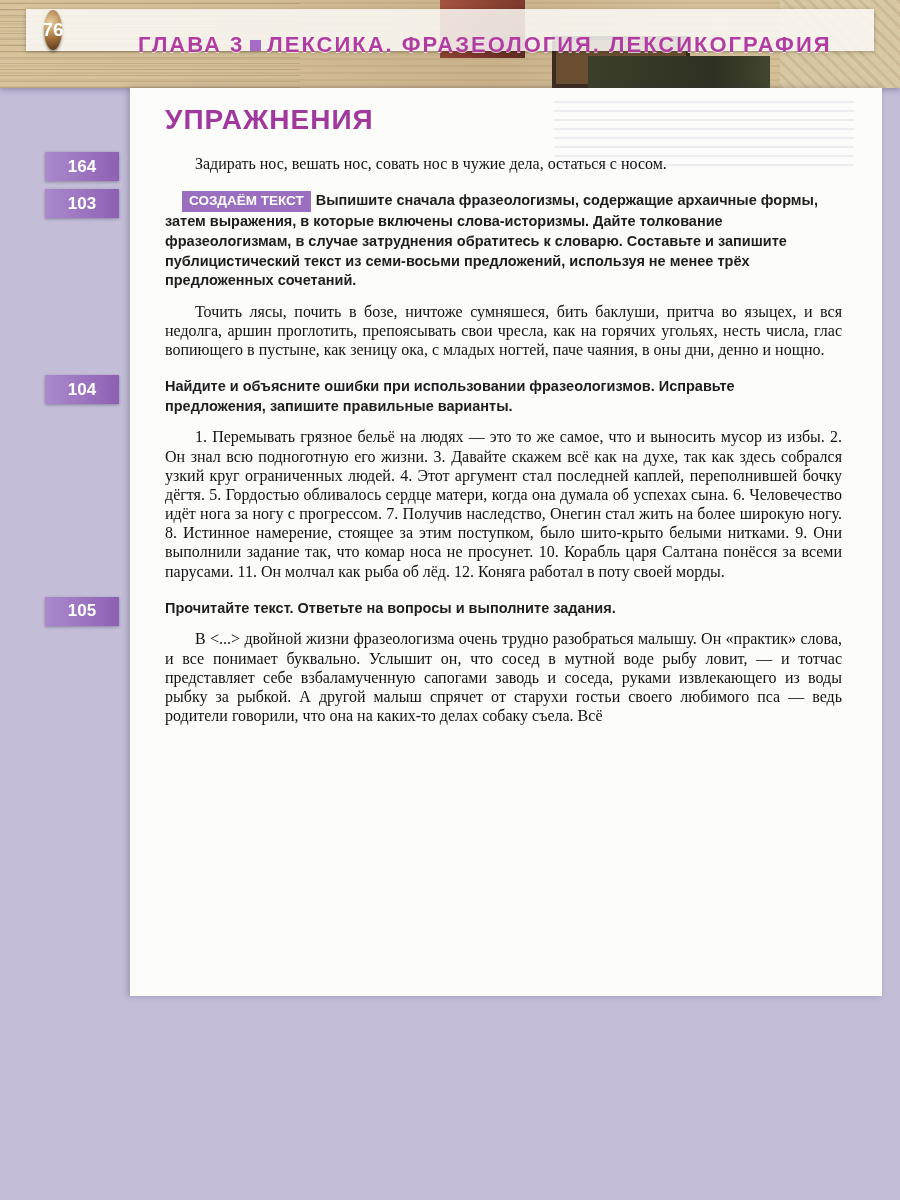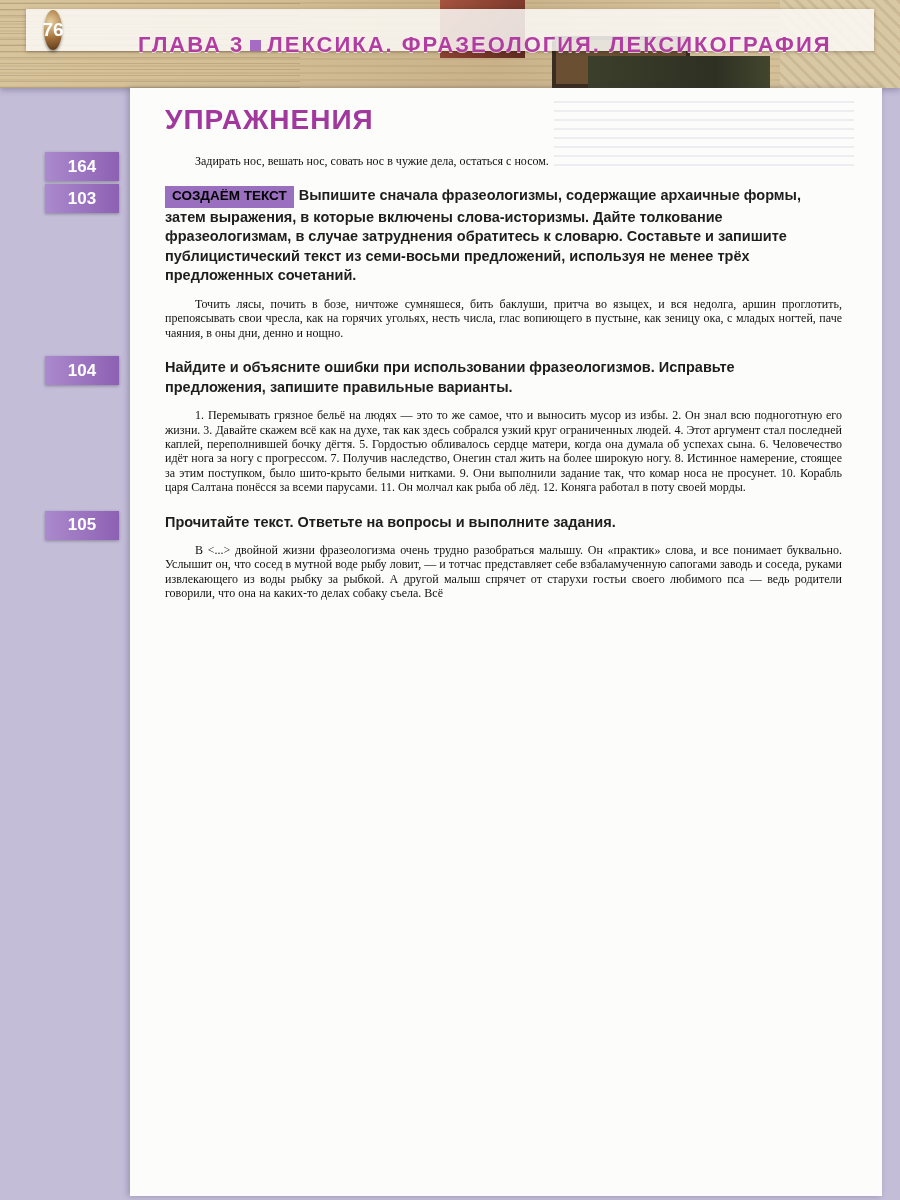--- a/index.html
+++ b/index.html
@@ -52,21 +52,21 @@
     text-shadow: 0 1px 0 rgba(255,255,255,0.7);
     margin-top: 16px;
   }
   .chapter-sq {
     display: inline-block; width: 11px; height: 11px; background: #a66bc4;
     margin: 0 6px 1px 6px; vertical-align: middle;
   }
 
   
   .white-page {
-    position: absolute; left: 130px; top: 88px; width: 752px; height: 1108px;
+    position: absolute; left: 130px; top: 88px; width: 752px; height: 908px;
     background: #fcfcfb;
     box-shadow: -2px 0 6px rgba(60,50,90,0.30);
     box-sizing: border-box;
     padding: 10px 40px 0 35px;
   }
   .bleed {
     position: absolute; right: 28px; top: 8px; width: 300px; height: 70px;
     background: repeating-linear-gradient(0deg, rgba(110,100,150,0.10) 0 2px, rgba(0,0,0,0) 2px 9px);
     pointer-events: none;
   }
@@ -82,26 +82,26 @@
     background: linear-gradient(90deg, #ab8acd, #8d60b3);
     color: #ffffff; font-size: 17px; font-weight: bold;
     display: flex; align-items: center; justify-content: center;
     box-shadow: 0 1px 3px rgba(0,0,0,0.3);
   }
   .instruction {
     font-size: 14.5px; font-weight: bold; color: #1e1e1e;
     line-height: 1.35; margin-bottom: 11px; padding-right: 12px;
   }
   .tag-label {
-    display: inline-block; background: #9b6fc0; color: #000000;
-    padding: 1px 7px 2px 7px; margin-right: 5px; font-size: 13.5px;
+    display: inline-block; background: #9b6fc0; color: #ffffff;
+    padding: 1px 7px 2px 7px; margin-right: 5px; font-size: 13.5px; margin-left: 17px;
   }
   .body-text {
     font-family: "Liberation Serif", serif;
-    font-size: 12px; line-height: 1.2; color: #111111;
+    font-size: 16px; line-height: 1.2; color: #111111;
     text-align: justify;
   }
   .body-text p { margin: 0; text-indent: 30px; }
 </style>
 </head>
 <body>
 
 <div class="collage">
   <div class="patch patch-script"></div>
   <div class="patch patch-red"></div>

